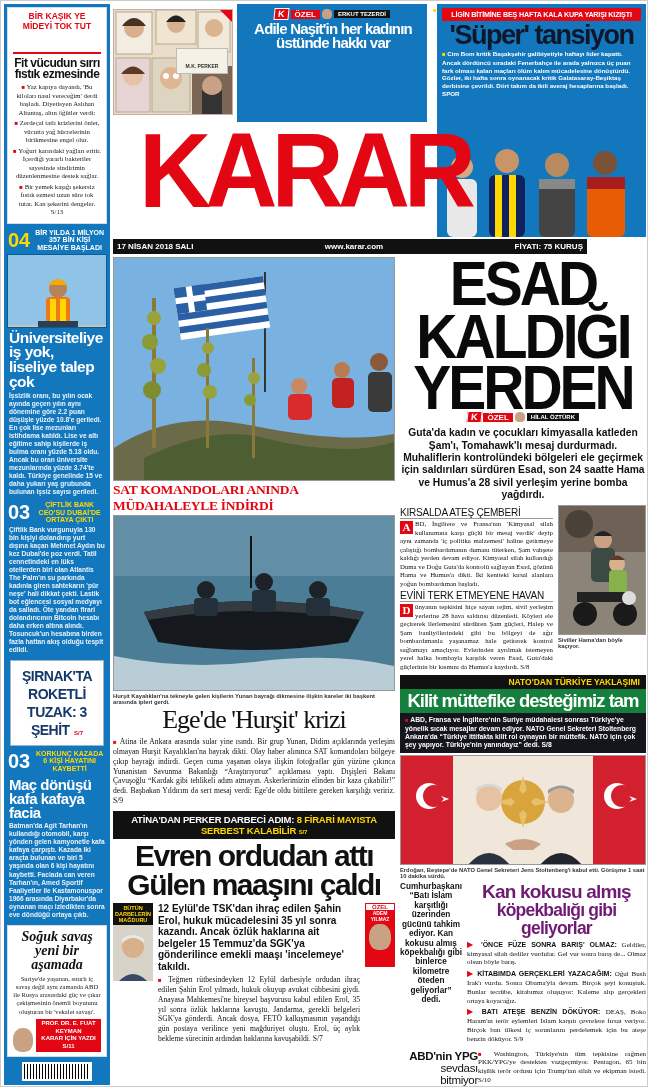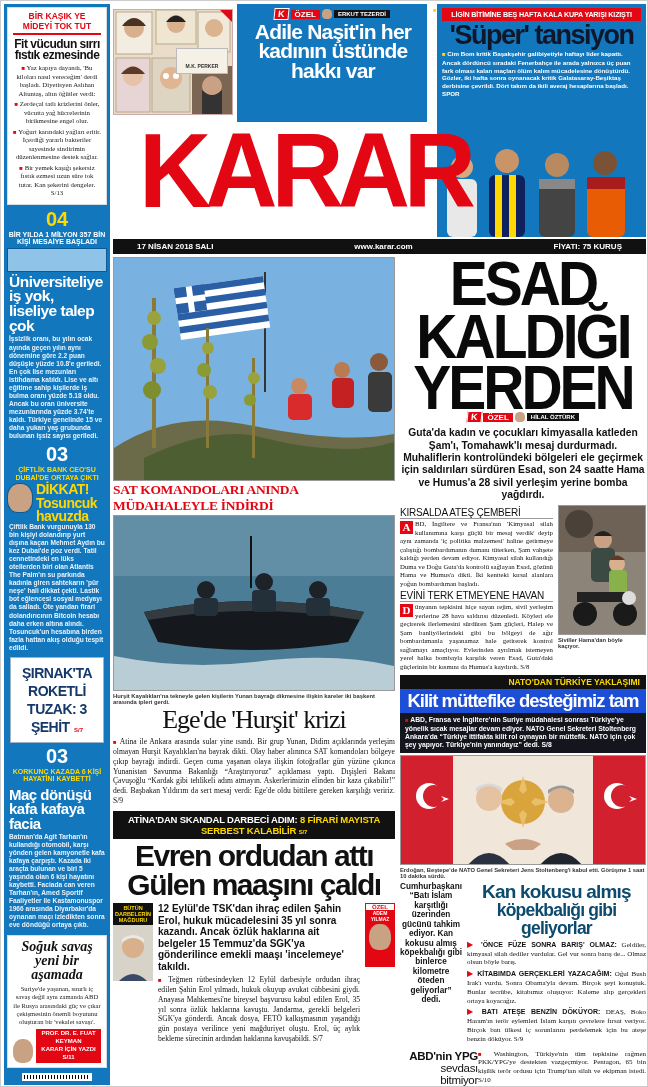--- a/index.html
+++ b/index.html
@@ -8,27 +8,27 @@
     position:relative; width:648px; height:1087px; background:#fff;
     font-family:"Liberation Sans", sans-serif; overflow:hidden;
     margin:0 auto; border:1px solid #ccc;
   }
   .abs { position:absolute; }
   
   #rail { left:3px; top:3px; width:106px; height:1081px; background:#1377bd;
           display:flex; flex-direction:column; overflow:hidden; }
   .whitebox { background:#fff; margin:3px; padding:4px 5px; border:1px solid #d6dde4; }
   .fit-kicker { color:#e30613; font-weight:bold; font-size:8.5px; text-align:center;
-                border-bottom:2px solid #e30613; padding-bottom:1px; line-height:1.15; }
+                border-bottom:2px solid #e30613; padding-bottom:20px; line-height:1.15; }
   .fit-head { font-size:12px; font-weight:bold; text-align:center; line-height:0.95;
               letter-spacing:-0.5px; margin:4px 0 3px; color:#111; }
   .fit-bullet { font-size:6.8px; line-height:1.25; text-align:center; color:#222;
                 font-family:"Liberation Serif", serif; margin-bottom:2px; }
   .mark-red { color:#e30613; font-size:6px; }
-  .rail-kicker { display:flex; align-items:center; gap:3px; padding:2px 4px;flex-direction:column; }
+  .rail-kicker { display:flex; align-items:center; gap:3px; padding:2px 4px; }
   .rail-num { color:#ffd800; font-size:20px; font-weight:bold; line-height:0.9; }
   .rail-kicker-text { color:#fff; font-weight:bold; font-size:7px; line-height:1.1;
                       text-align:center; flex:1; }
   .rail-kicker-text.yellow { color:#ffd800; }
   .rail-photo { height:108px; margin:0 3px; border:1px solid #0d5b93; position:relative; overflow:hidden; }
   .rail-head { color:#fff; font-size:15.5px; font-weight:bold; line-height:0.95;
                letter-spacing:-0.5px; padding:3px 5px 2px; }
   .rail-head.yellow { color:#ffd800; }
   .rail-body { color:#eaf3fb; font-size:6.6px; line-height:1.22; padding:0 5px 3px;
                font-weight:bold; }
@@ -55,39 +55,39 @@
   .illus-card { position:absolute; right:4px; top:38px; width:52px; height:26px; background:#f6f1e6;
                 border:1px solid #bbb; font-size:5px; text-align:center; padding-top:14px;
                 font-weight:bold; color:#333; }
   .adile { left:124px; top:0; width:190px; height:118px; background:#1377bd; padding:3px 6px; }
   .badge { display:flex; align-items:center; justify-content:center; gap:2px; margin:1px 0 2px; }
   .badge-k { background:#e30613; color:#fff; font-weight:bold; font-size:9px; padding:0 3px;
              border:1px solid #fff; transform:skewX(-6deg); }
   .badge-ozel { background:#e30613; color:#fff; font-weight:bold; font-size:8px; padding:0 4px; }
   .badge-face { width:10px; height:10px; }
   .badge-name { background:#111; color:#fff; font-weight:bold; font-size:6px; padding:1px 4px; }
-  .adile-head { color:#fff; font-size:21px; font-weight:bold; line-height:0.92;
+  .adile-head { color:#fff; font-size:15px; font-weight:bold; line-height:0.92;
                 text-align:center; letter-spacing:-0.8px; }
   .adile-body { position:absolute; left:320px; top:2px; width:112px; height:116px; color:#fff;
                 font-size:6.2px; font-weight:bold; line-height:1.22; }
   .mark-yellow { color:#ffd800; font-size:6px; }
   .super { left:324px; top:0; width:209px; height:233px; background:#1377bd; padding:4px 5px;
            overflow:hidden; }
   .super-kicker { background:#e30613; color:#fff; font-weight:bold; font-size:7.2px;
                   text-align:center; padding:2px; letter-spacing:-0.2px; }
   .super-head { color:#0f172a; font-weight:bold; font-size:27px; letter-spacing:-1.5px;
                 text-align:center; line-height:1.05; }
   .super-body { color:#fff; font-size:6.2px; font-weight:bold; line-height:1.25; margin-top:1px; }
   .players { position:absolute; left:0; bottom:0; width:100%; height:96px; }
   .logo { left:26px; top:114px; width:300px; height:118px; color:#e30613; font-weight:bold;
           font-size:100px; letter-spacing:-6px; line-height:1.0;
           transform:scaleY(1.05); transform-origin:top left; }
   
-  #datebar { left:112px; top:238px; width:533px; height:15px; background:#111; color:#fff;
-             display:flex; align-items:center; justify-content:space-between; padding:0 24px;
+  #datebar { left:112px; top:238px; width:474px; height:15px; background:#111; color:#fff;
+             display:flex; align-items:center; justify-content:space-between; padding:0 4px;
              font-size:8px; font-weight:bold; }
   
   #center { left:112px; top:256px; width:282px; height:828px; }
   .red-kicker { color:#e30613; font-family:"Liberation Serif", serif; font-weight:bold;
                 font-size:13.5px; letter-spacing:-0.3px; margin:1px 0; }
   .photo-frame { position:relative; width:100%; overflow:hidden; border:1px solid #999; }
   .caption { font-size:5.8px; font-weight:bold; color:#333; margin:2px 0; }
   .ege-head { font-family:"Liberation Serif", serif; font-size:26px; color:#111;
               letter-spacing:-1px; line-height:1.0; margin:2px 0 4px; text-align:center; }
   .serif-body { font-family:"Liberation Serif", serif; font-size:7.6px; line-height:1.3;
@@ -115,28 +115,28 @@
   .esad-textcol { flex:1; }
   .subhead { font-size:10px; font-weight:normal; color:#111; border-bottom:1px solid #999;
              margin:2px 0 1px; letter-spacing:-0.2px; }
   .dropcap { float:left; background:#e30613; color:#fff; font-weight:bold; font-size:11px;
              width:13px; height:13px; text-align:center; line-height:13px; margin:1px 2px 0 0; }
   .esad-body { font-family:"Liberation Serif", serif; font-size:6.8px; line-height:1.25;
                text-align:justify; color:#111; }
   .esad-photocol { width:88px; flex:none; }
   .nato-kicker { background:#111; color:#ffd800; font-size:8.5px; font-weight:bold;
                  text-align:right; padding:2px 6px; margin-top:4px; }
-  .kilit-bar { background:#1d4ed8; color:#fff; font-size:18.5px; font-weight:bold;
+  .kilit-bar { background:#15803d; color:#fff; font-size:18.5px; font-weight:bold;
                text-align:center; letter-spacing:-1px; padding:1px 0; }
   .kilit-body { background:#15151e; color:#fff; font-size:6.8px; font-weight:bold;
                 line-height:1.25; padding:3px 5px; }
   .kan-flex { display:flex; gap:5px; margin-top:3px; }
   .kan-quote { width:62px; flex:none; font-size:8.2px; font-weight:bold; line-height:1.15;
                text-align:center; color:#111; }
-  .kan-head { flex:1; text-align:center; color:#0c4a6e; }
+  .kan-head { flex:1; text-align:center; color:#701a75; }
   .kan-h1 { font-size:19px; font-weight:bold; letter-spacing:-0.8px; line-height:1.0; }
   .kan-h2 { font-size:17.5px; font-weight:bold; letter-spacing:-0.8px; line-height:1.05; }
   .kan-bullets { margin-top:2px; }
   .kan-bullet { font-family:"Liberation Serif", serif; font-size:7px; line-height:1.25;
                 text-align:justify; margin-bottom:2px; color:#111; }
   .kan-lead { font-family:"Liberation Sans", sans-serif; font-weight:bold; font-size:7px; }
   .arrow { color:#e30613; font-size:8px; }
   .ypg-flex { display:flex; gap:0; margin-top:4px; align-items:flex-start;justify-content:center; }
   .ypg-head { width:78px; flex:none; text-align:right; font-size:11.5px; line-height:1.05;
               font-weight:bold; color:#111; letter-spacing:-0.3px; }
@@ -181,24 +181,20 @@
     <div>
       <div class="rail-head">Üniversiteliye iş yok, liseliye talep çok</div>
       <div class="rail-body">İşsizlik oranı, bu yılın ocak ayında geçen yılın aynı dönemine göre 2.2 puan düşüşle yüzde 10.8'e geriledi. En çok lise mezunları istihdama katıldı. Lise ve altı eğitime sahip kişilerde iş bulma oranı yüzde 5.18 oldu. Ancak bu oran üniversite mezunlarında yüzde 3.74'te kaldı. Türkiye genelinde 15 ve daha yukarı yaş grubunda bulunan işsiz sayısı geriledi.</div>
     </div>
 
     <div class="rail-kicker">
       <span class="rail-num" style="color:#fff">03</span>
       <span class="rail-kicker-text yellow">ÇİFTLİK BANK CEO'SU DUBAİ'DE ORTAYA ÇIKTI</span>
     </div>
 
-    <div style="display:flex; gap:3px; padding:0 3px;">
-      <div class="face" style="width:26px;height:30px;flex:none;border:1px solid #0d5b93"></div>
-      <div class="rail-head yellow" style="padding:0;font-size:14px">DİKKAT! Tosuncuk havuzda</div>
-    </div>
     <div class="rail-body">Çiftlik Bank vurgunuyla 130 bin kişiyi dolandırıp yurt dışına kaçan Mehmet Aydın bu kez Dubai'de poz verdi. Tatil cennetindeki en lüks otellerden biri olan Atlantis The Palm'ın su parkında kadınla giren sahtekarın 'pür neşe' hali dikkat çekti. Lastik bot eğlencesi sosyal medyayı da salladı. Öte yandan firari dolandırıcının Bitcoin hesabı daha erken altına alındı. Tosuncuk'un hesabına birden fazla hattan akış olduğu tespit edildi.</div>
 
     <div class="sirnak-box">
       <span class="sirnak-text">ŞIRNAK'TA ROKETLİ TUZAK: 3 ŞEHİT</span>
       <span class="pageref">S/7</span>
     </div>
 
     <div class="rail-kicker">
       <span class="rail-num" style="color:#fff">03</span>
       <span class="rail-kicker-text yellow">KORKUNÇ KAZADA 6 KİŞİ HAYATINI KAYBETTİ</span>
@@ -364,21 +360,21 @@
     <div class="caption">Hurşit Kayalıkları'na tekneyle gelen kişilerin Yunan bayrağı dikmesine ilişkin kareler iki başkent arasında ipleri gerdi.</div>
 
     <div class="ege-head">Ege'de 'Hurşit' krizi</div>
 
     <div class="serif-body">
       <span class="mark-red">■</span>
       <span>Atina ile Ankara arasında sular yine ısındı. Bir grup Yunan, Didim açıklarında yerleşim olmayan Hurşit Kayalıkları'na bayrak dikti. Olay haber alınınca SAT komandoları bölgeye çıkıp bayrağı indirdi. Geçen cuma yaşanan olaya ilişkin fotoğraflar gün yüzüne çıkınca Yunanistan Savunma Bakanlığı “Araştırıyoruz” açıklaması yaptı. Dışişleri Bakanı Çavuşoğlu “Kardak gibi tehlikeli adım atmayın. Askerlerimizin elinden bir kaza çıkabilir!” dedi. Başbakan Yıldırım da sert mesaj verdi: Ege'de oldu bittilere gereken karşılığı veririz. S/9</span>
     </div>
 
     <div class="atina-bar">
-      <span>ATİNA'DAN SKANDAL DARBECİ ADIM:</span>
+      <span>ATİNA'DAN PERKER DARBECİ ADIM:</span>
       <span class="atina-yellow">8 FİRARİ MAYISTA SERBEST KALABİLİR</span>
       <span class="atina-yellow" style="font-size:6px">S/7</span>
     </div>
 
     <div class="evren-head">
       <span>Evren ordudan attı</span><br><span>Gülen maaşını çaldı</span>
     </div>
 
     <div class="evren-flex">
       <div class="evren-left">

